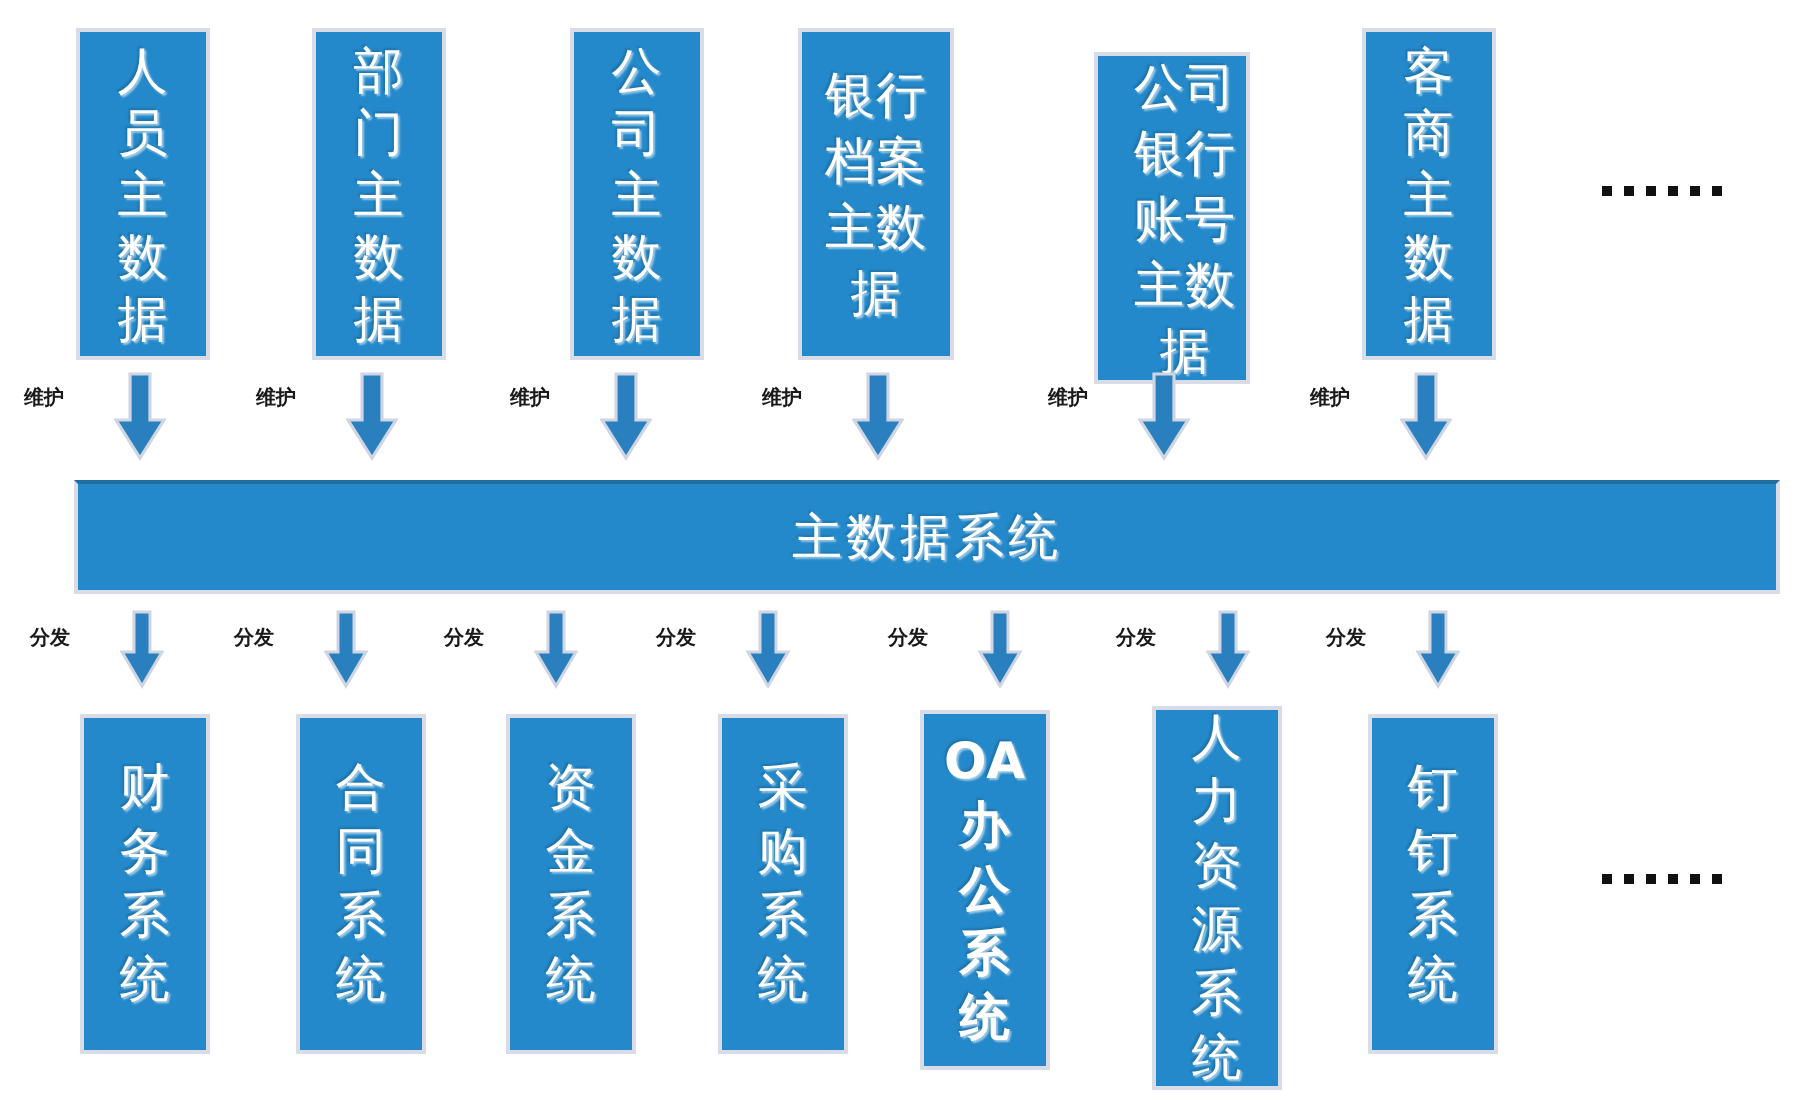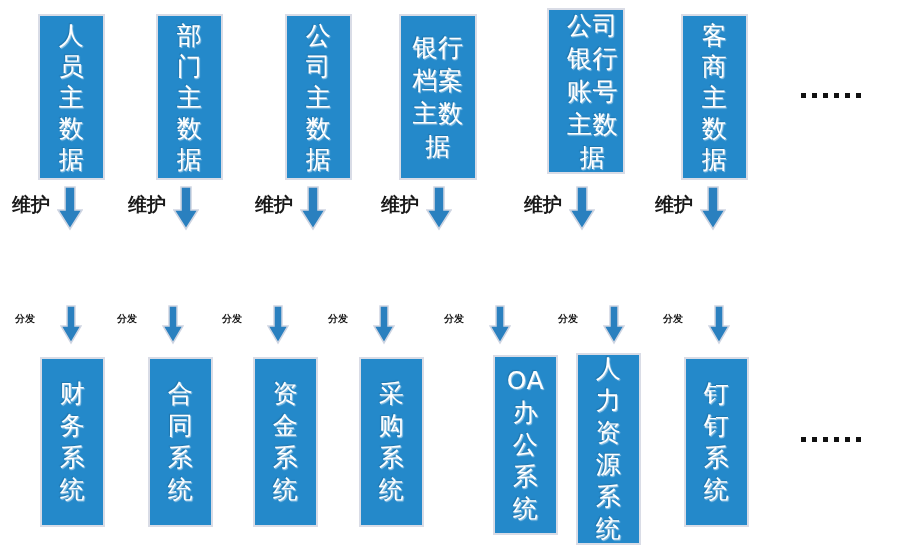--- a/index.html
+++ b/index.html
@@ -68,21 +68,21 @@
   .bottom-node { font-size: 25px; line-height: 32px; }
 
   
   .flow-label {
     position: absolute;
     color: #1a1a1a;
     font-weight: bold;
     white-space: nowrap;
     text-shadow: 0.5px 0.5px 0 rgba(255,255,255,0.6);
   }
-  .maintain-label { font-size: 19px; }
+  .maintain-label { font-size: 10px; }
   .dispatch-label { font-size: 10px; }
 
   .arrow {
     position: absolute;
   }
   .arrow svg { display: block; }
 
   
   .ellipsis {
     position: absolute;
@@ -111,21 +111,21 @@
   </div>
 
   <div class="node-box top-node" style="left:285px; top:14px; width:67px; height:166px;">
     <span class="label">公<br>司<br>主<br>数<br>据</span>
   </div>
 
   <div class="node-box top-node wide" style="left:399px; top:14px; width:78px; height:166px;">
     <span class="label">银行<br>档案<br>主数<br>据</span>
   </div>
 
-  <div class="node-box top-node wide" style="left:547px; top:8px; width:78px; height:166px;padding-left:13px;">
+  <div class="node-box top-node wide" style="left:547px; top:26px; width:78px; height:166px;padding-left:13px;">
     <span class="label">公司<br>银行<br>账号<br>主数<br>据</span>
   </div>
 
   <div class="node-box top-node" style="left:681px; top:14px; width:67px; height:166px;">
     <span class="label">客<br>商<br>主<br>数<br>据</span>
   </div>
 
   <div class="ellipsis" style="left:801px; top:93px;">
       <i></i>
       <i></i>
@@ -170,20 +170,23 @@
     </svg>
   </div>
 
   <div class="flow-label maintain-label" style="left:655px; top:192px;">维护</div>
   <div class="arrow" style="left:700px; top:186px;">
     <svg width="26" height="45" viewBox="0 0 26 45">
       <path d="M8 1 H18 V24 H25 L13 43 L1 24 H8 Z" fill="#2a80bf" stroke="#cfd5e2" stroke-width="1.6"></path>
     </svg>
   </div>
 
+  <div id="master-bar">
+    <span>主数据系统</span>
+  </div>
 
   <div class="flow-label dispatch-label" style="left:15px; top:312px;">分发</div>
   <div class="arrow" style="left:60px; top:305px;">
     <svg width="22" height="40" viewBox="0 0 22 40">
       <path d="M7 1 H15 V21 H21 L11 38 L1 21 H7 Z" fill="#2a80bf" stroke="#cfd5e2" stroke-width="1.5"></path>
     </svg>
   </div>
 
   <div class="flow-label dispatch-label" style="left:117px; top:312px;">分发</div>
   <div class="arrow" style="left:162px; top:305px;">
@@ -236,21 +239,21 @@
   </div>
 
   <div class="node-box bottom-node" style="left:253px; top:357px; width:65px; height:170px;">
     <span class="label">资<br>金<br>系<br>统</span>
   </div>
 
   <div class="node-box bottom-node" style="left:359px; top:357px; width:65px; height:170px;">
     <span class="label">采<br>购<br>系<br>统</span>
   </div>
 
-  <div class="node-box bottom-node" style="left:493px; top:355px; width:65px; height:180px;">
+  <div class="node-box bottom-node" style="left:460px; top:355px; width:65px; height:180px;font-weight:bold;">
     <span class="label">OA<br>办<br>公<br>系<br>统</span>
   </div>
 
   <div class="node-box bottom-node" style="left:576px; top:353px; width:65px; height:192px;">
     <span class="label">人<br>力<br>资<br>源<br>系<br>统</span>
   </div>
 
   <div class="node-box bottom-node" style="left:684px; top:357px; width:65px; height:170px;">
     <span class="label">钉<br>钉<br>系<br>统</span>
   </div>

